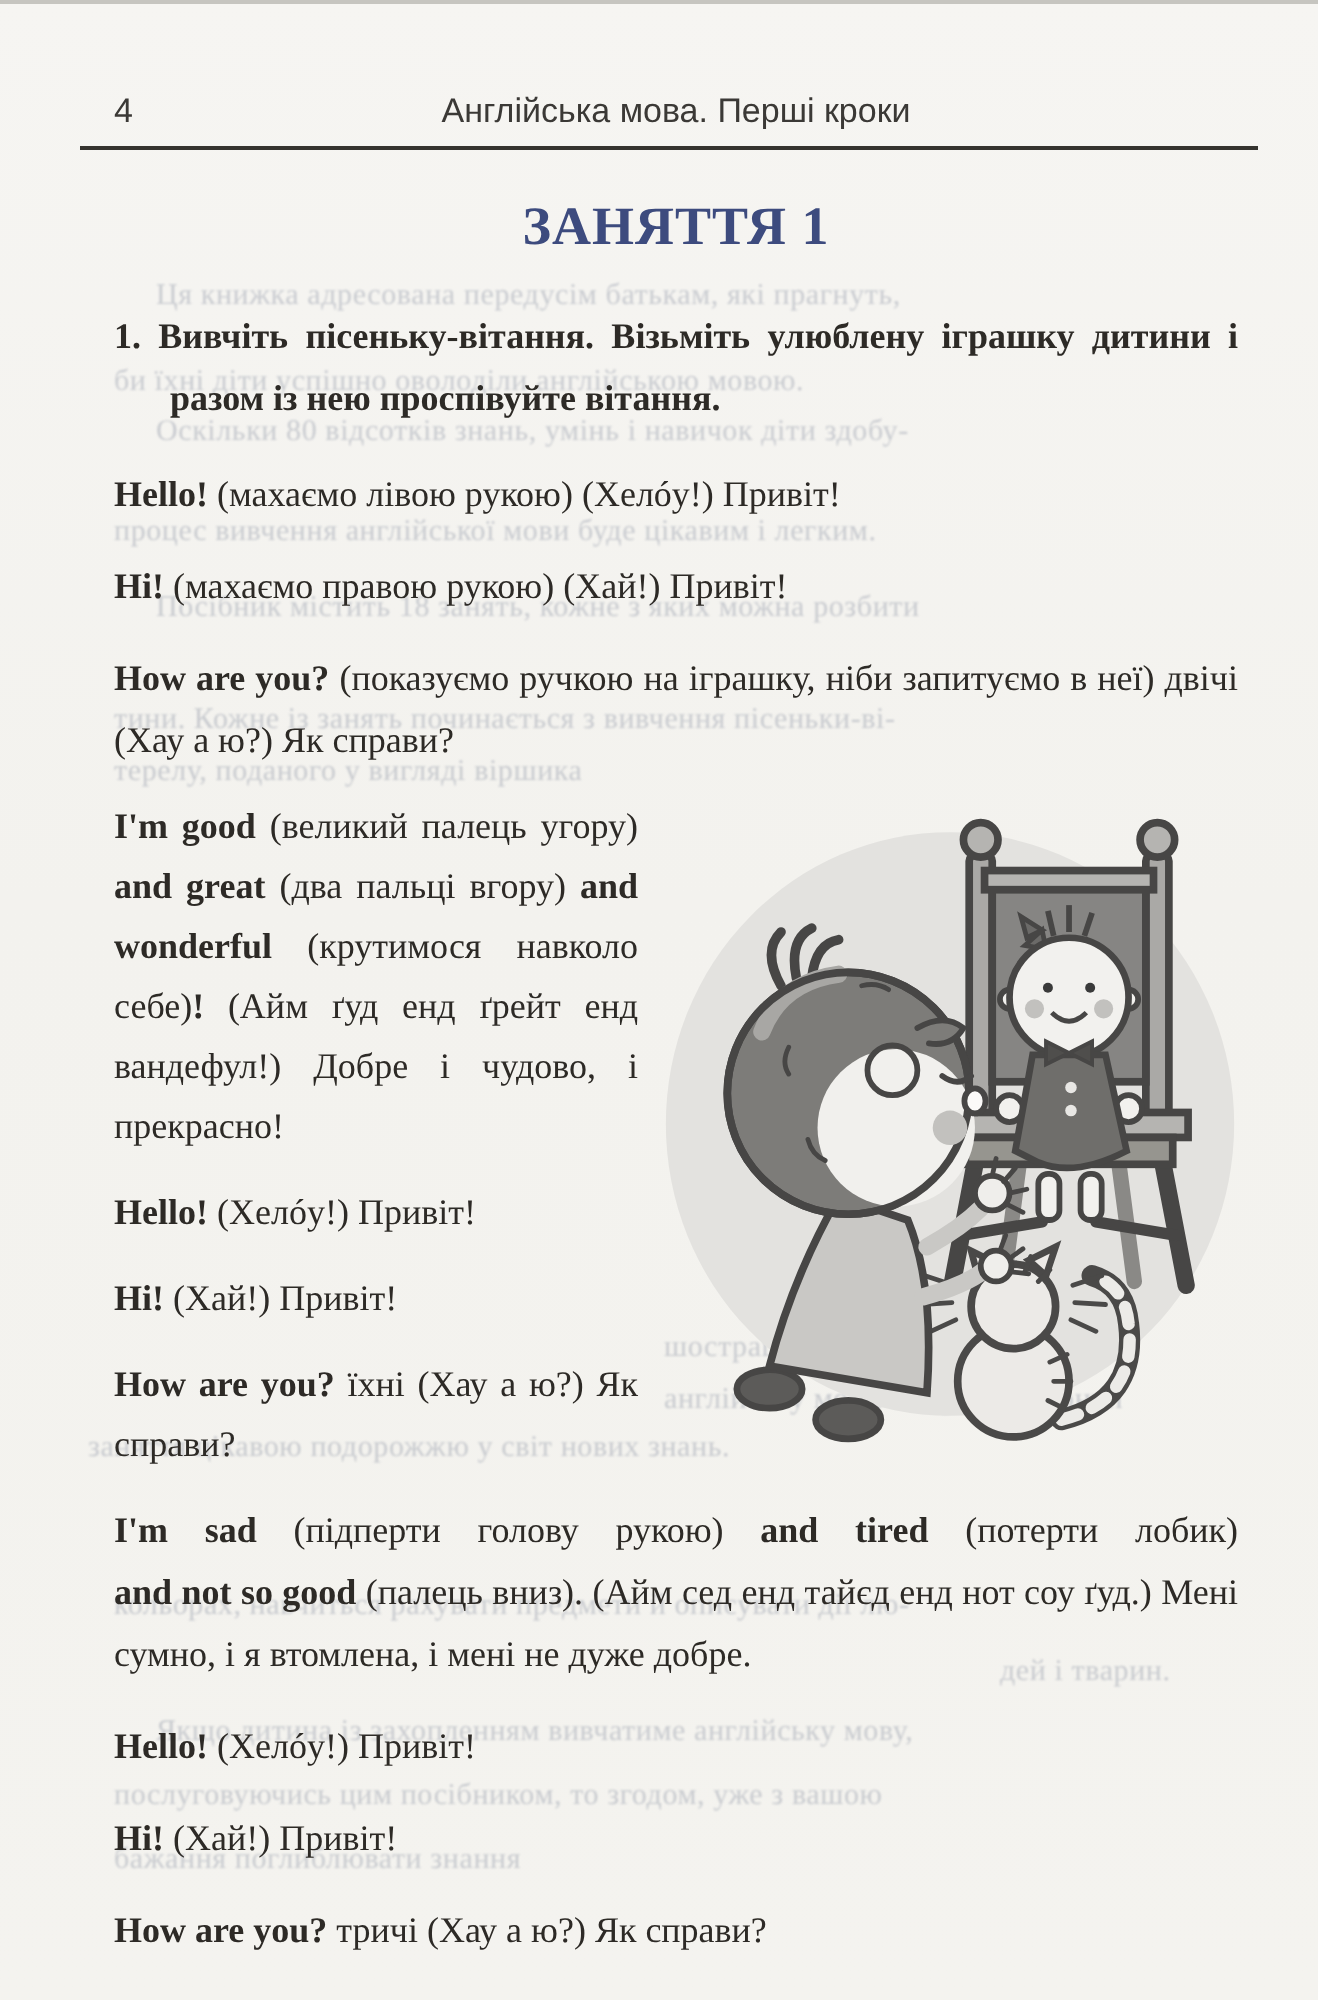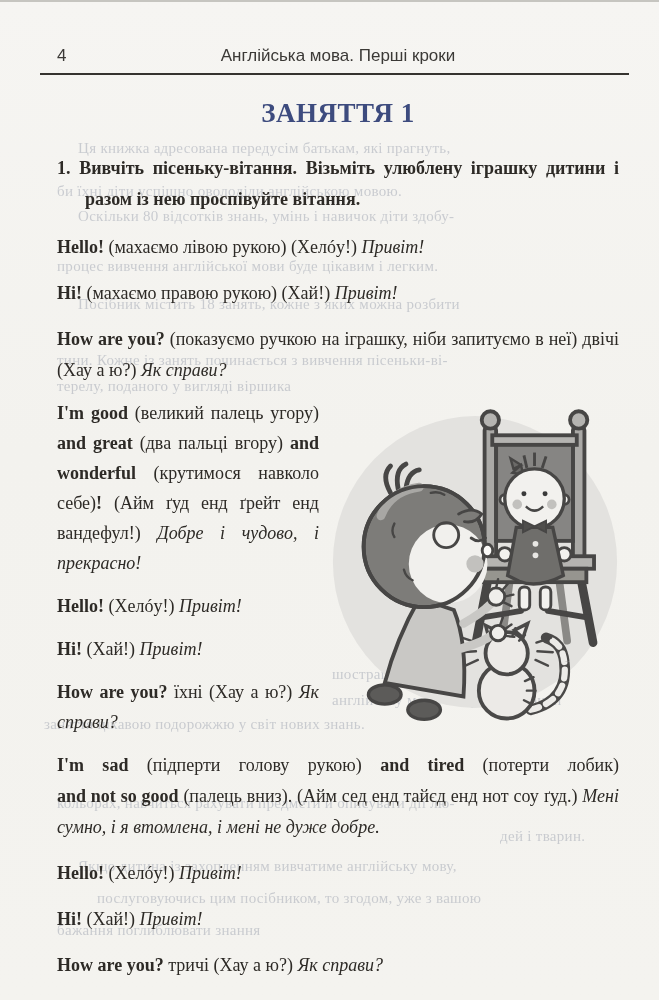--- a/index.html
+++ b/index.html
@@ -31,21 +31,21 @@
   .pagenum{width:40px;}
   .booktitle{flex:1;text-align:center;transform:translateX(-20px);}
   .rule{height:2px;background:#35332f;margin:7px -10px 0 -17px;}
 
   
   .lesson{margin:23px 0 24px;text-align:center;
     font-size:27px;font-weight:700;letter-spacing:.5px;color:#3d4b7e;}
 
   p{margin:0 0 15px;font-size:18px;line-height:31px;text-align:justify;}
   .seg-b{font-weight:700;}
-  .seg-i{font-style:italic;}
+  .seg-i{}
   .seg-n{font-weight:400;}
 
   .intro{font-weight:700;padding-left:28px;text-indent:-28px;margin-bottom:17px;}
   .tight{margin-bottom:12px;}
 
   
   .wrapzone p{line-height:30px;margin-bottom:13px;}
   .illus{float:right;width:288px;height:336px;margin:-4px 0 2px 12px;}
   .illus svg{display:block;width:288px;height:336px;}
   .clear{clear:both;}
@@ -63,21 +63,21 @@
       <span style="left: 57px; top: 258px;">процес вивчення англійської мови буде цікавим і легким.</span>
       <span style="left: 78px; top: 296px;">Посібник містить 18 занять, кожне з яких можна розбити</span>
       <span style="left: 57px; top: 352px;">тини. Кожне із занять починається з вивчення пісеньки-ві-</span>
       <span style="left: 57px; top: 378px;">терелу, поданого у вигляді віршика</span>
       <span style="left: 332px; top: 666px;">шострації, які достатньо наочні</span>
       <span style="left: 332px; top: 692px;">англійську мову. Яскраві малюнки</span>
       <span style="left: 44px; top: 716px;">заняття цікавою подорожжю у світ нових знань.</span>
       <span style="left: 57px; top: 795px;">кольорах, навчиться рахувати предмети й описувати дії лю-</span>
       <span style="left: 500px; top: 828px;">дей і тварин.</span>
       <span style="left: 78px; top: 858px;">Якщо дитина із захопленням вивчатиме англійську мову,</span>
-      <span style="left: 57px; top: 890px; margin-left: 40px;">послуговуючись цим посібником, то згодом, уже з вашою</span>
+      <span style="left: 57px; top: 890px;">послуговуючись цим посібником, то згодом, уже з вашою</span>
       <span style="left: 57px; top: 922px;">бажання поглиблювати знання</span>
     </div>
 
   <div class="content">
 
     <header class="pagehead">
       <span class="pagenum">4</span>
       <span class="booktitle">Англійська мова. Перші кроки</span>
     </header>
     <div class="rule"></div>

